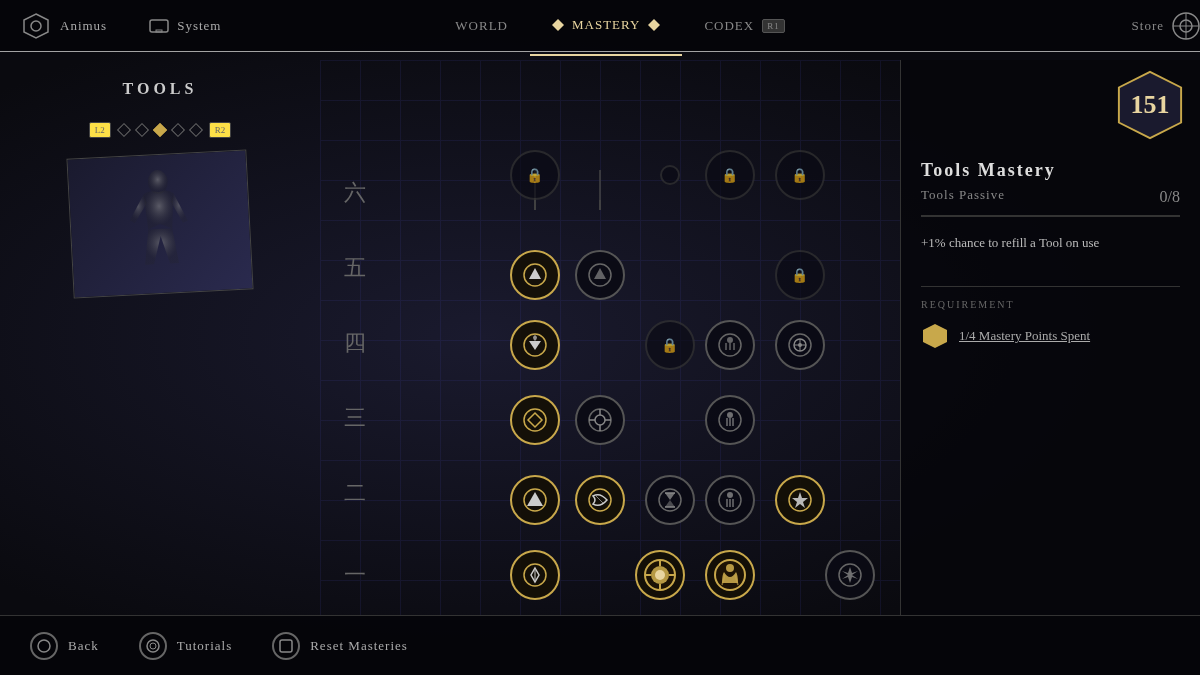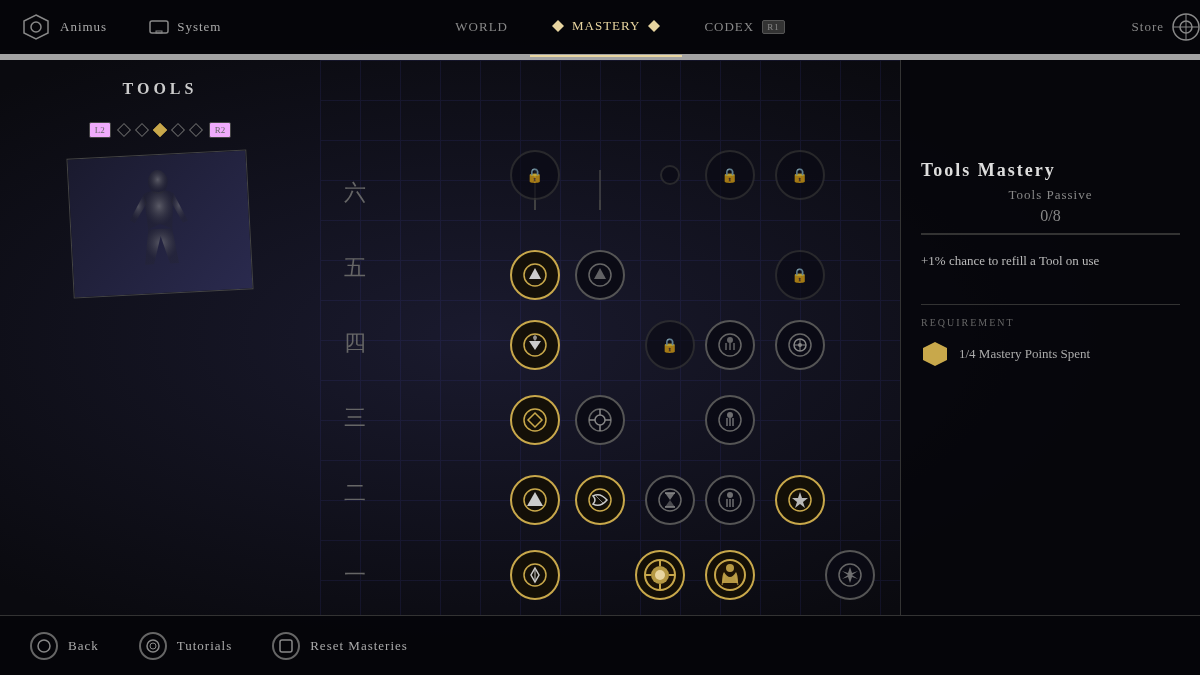--- a/index.html
+++ b/index.html
@@ -20,23 +20,23 @@
       background: radial-gradient(ellipse at 40% 50%, #1a1a2e 0%, #0a0a0f 70%);
       z-index: 0;
     }
 
     
     .nav-bar {
       position: absolute;
       top: 0;
       left: 0;
       right: 0;
-      height: 60px;
+      height: 52px;
       background: rgba(5, 5, 10, 0.95);
-      border-bottom: 6px solid #a3a3a3;
+      border-bottom: 1px solid #a3a3a3;
       display: flex;
       align-items: center;
       z-index: 10;
     }
 
     .nav-left {
       display: flex;
       align-items: center;
       gap: 20px;
       padding-left: 20px;
@@ -141,21 +141,21 @@
 
     .nav-dots {
       display: flex;
       align-items: center;
       gap: 8px;
       margin-bottom: 16px;
     }
 
     .dot-key {
       font-size: 9px;
-      background: #f0abfc;
+      background: #fde047;
       color: #666;
       padding: 2px 5px;
       border-radius: 2px;
       border: 1px solid #444;
     }
 
     .dot {
       width: 10px;
       height: 10px;
       background: transparent;
@@ -312,20 +312,21 @@
       padding-top: 12px;
       margin-bottom: 12px;
     }
 
     .requirement-item {
       display: flex;
       align-items: center;
       gap: 10px;
       font-size: 13px;
       color: #aaa;
+      text-decoration: underline;
     }
 
     
     .bottom-bar {
       position: absolute;
       bottom: 0;
       left: 0;
       right: 0;
       height: 60px;
       background: rgba(5, 5, 10, 0.95);
@@ -699,24 +700,30 @@
       <svg width="24" height="24" viewBox="0 0 24 24">
         <circle cx="12" cy="12" r="11" stroke="#666" stroke-width="1.5" fill="none"></circle>
         <path d="M12,4 L14,10 L20,8 L14,12 L20,16 L14,14 L12,20 L10,14 L4,16 L10,12 L4,8 L10,10 Z" fill="#888" opacity="0.8"></path>
       </svg>
     </div>
 
   </div>
 
   <div class="right-panel">
 
+    <div class="mastery-counter">
+      <svg width="72" height="72" viewBox="0 0 72 72">
+        <polygon points="36,2 68,18 68,54 36,70 4,54 4,18" fill="#1a1a2e" stroke="#c8a84b" stroke-width="2"></polygon>
+      </svg>
+      <span class="mastery-number">151</span>
+    </div>
 
     <h3 class="mastery-title" style="margin-top:80px;">Tools Mastery</h3>
 
-    <div style="display:flex;justify-content:space-between;align-items:center;flex-direction:column;">
+    <div style="display:flex;justify-content:space-between;align-items:center;">
       <span class="mastery-subtitle">Tools Passive</span>
       <span style="font-size:16px;color:#888;">
         <span>0</span>/<span>8</span>
       </span>
     </div>
 
     <div class="mastery-progress-bar">
       <div class="mastery-progress-fill" style="width:0%;"></div>
     </div>
 

